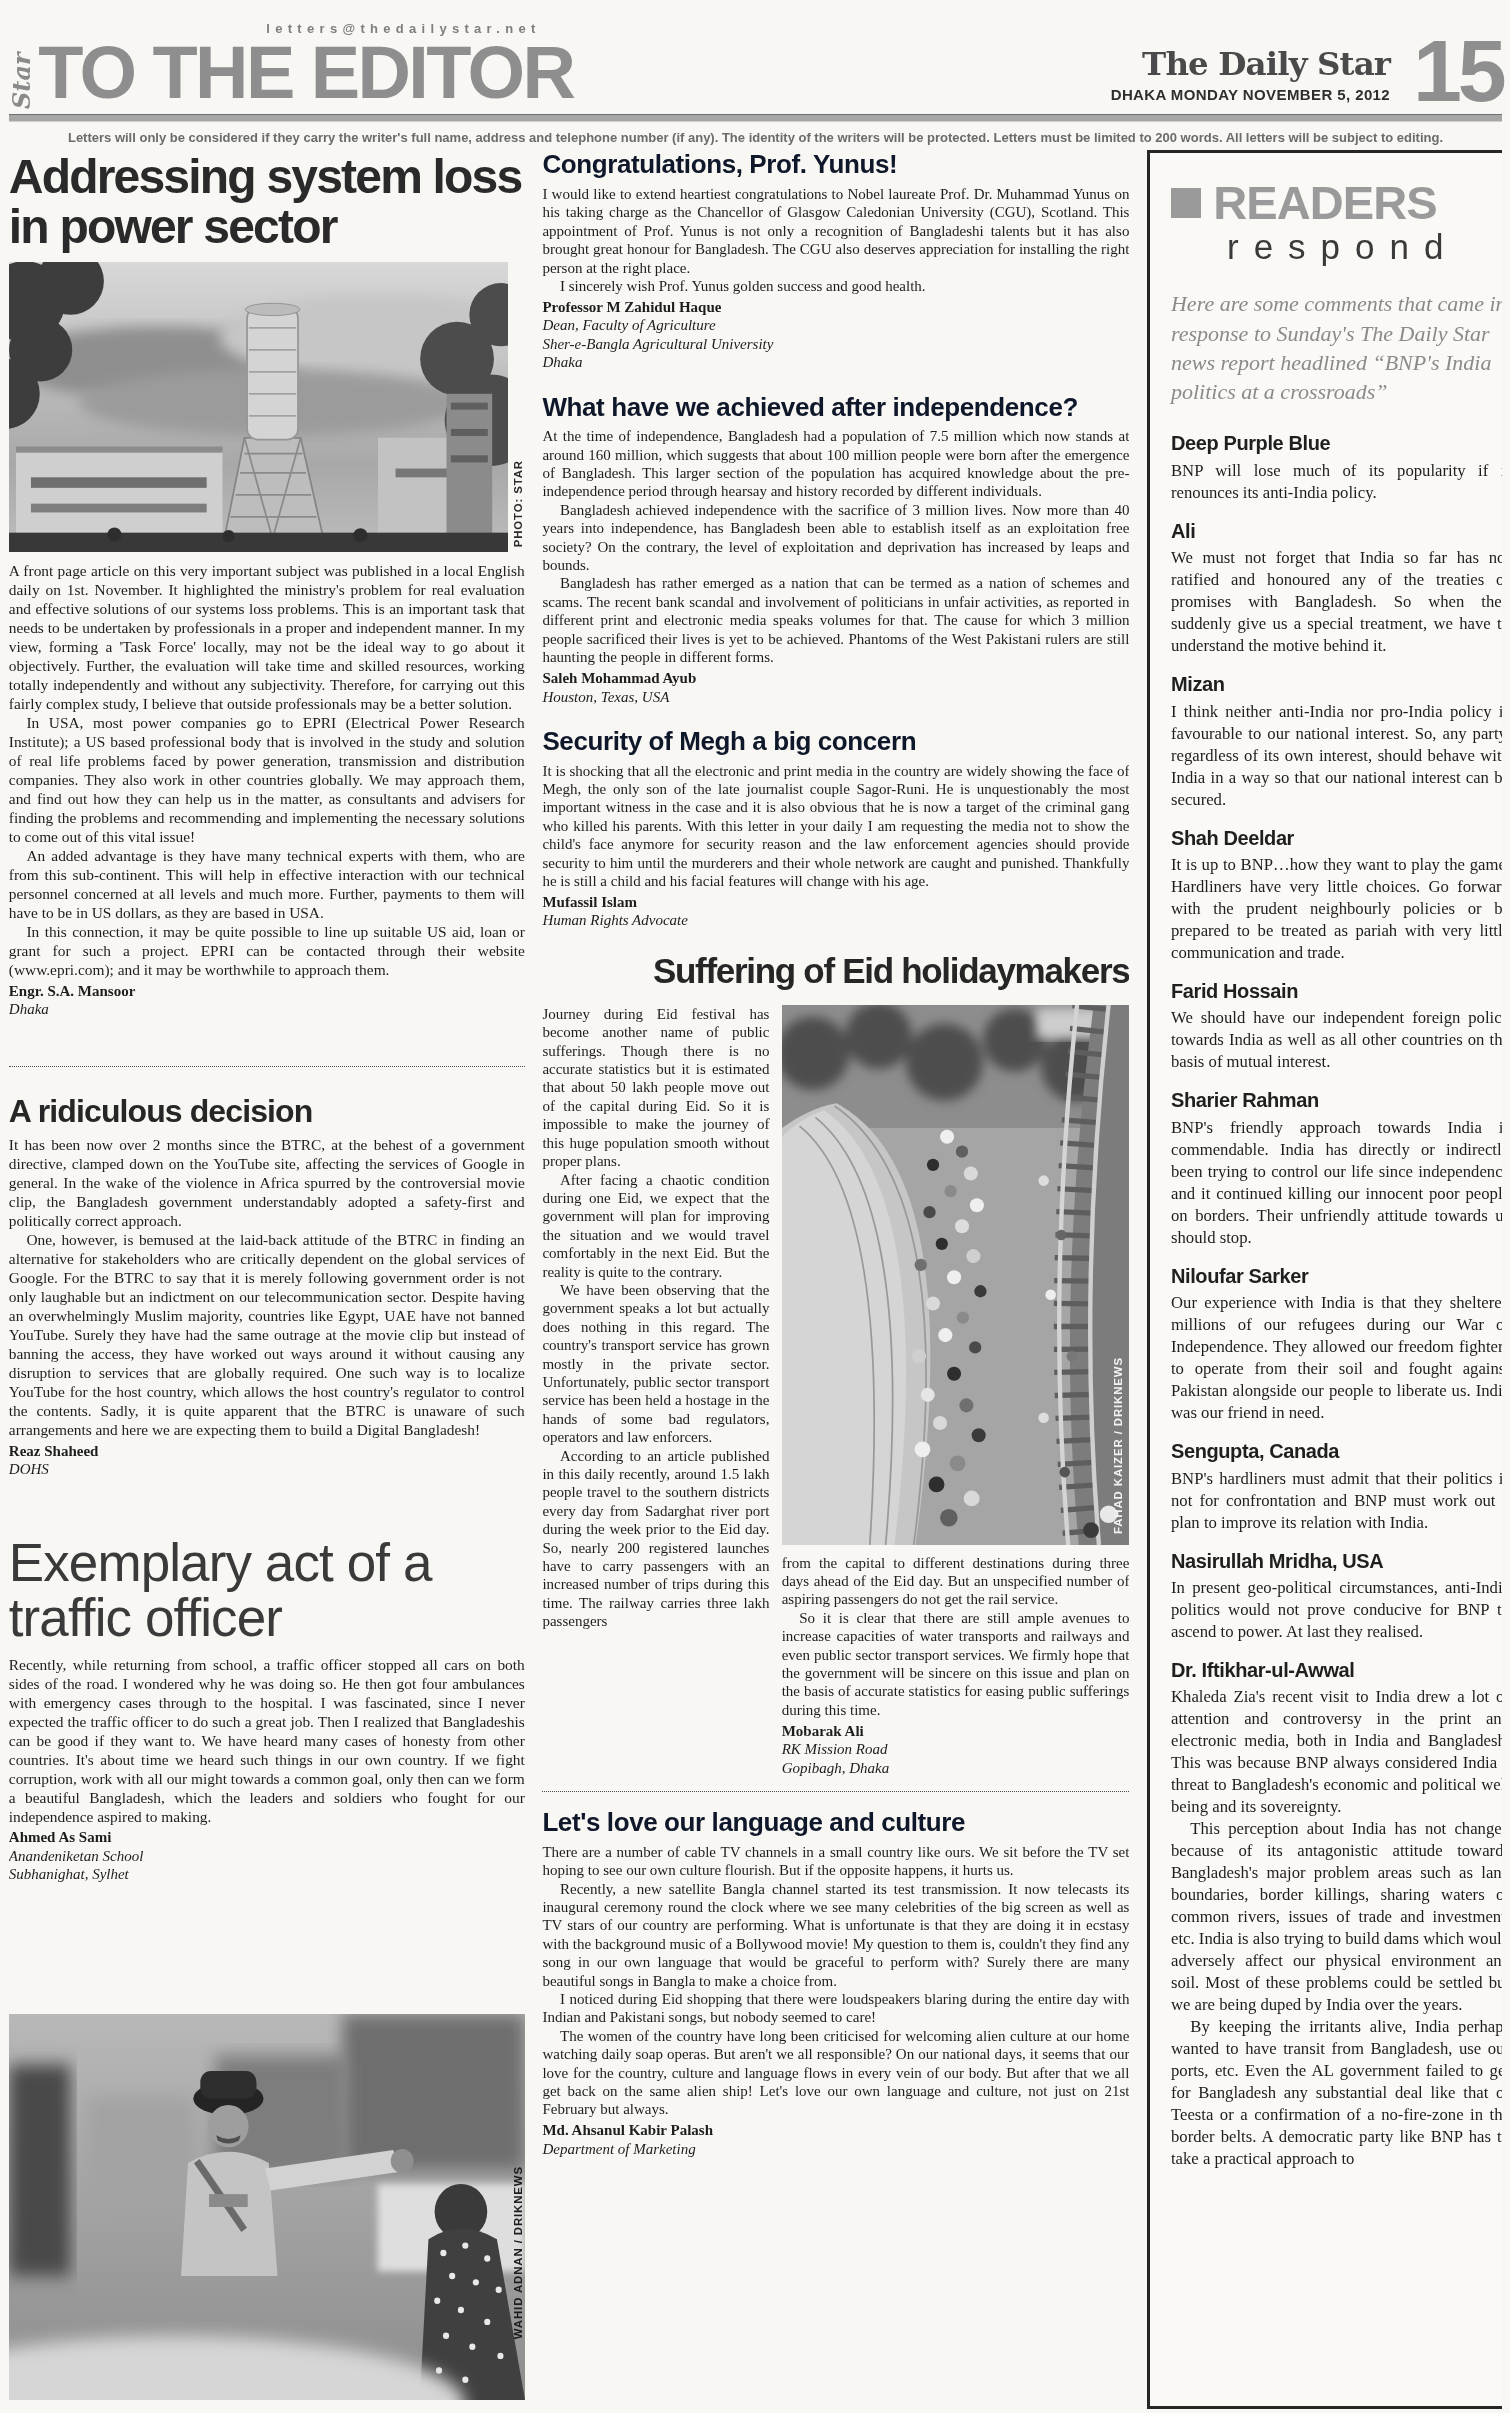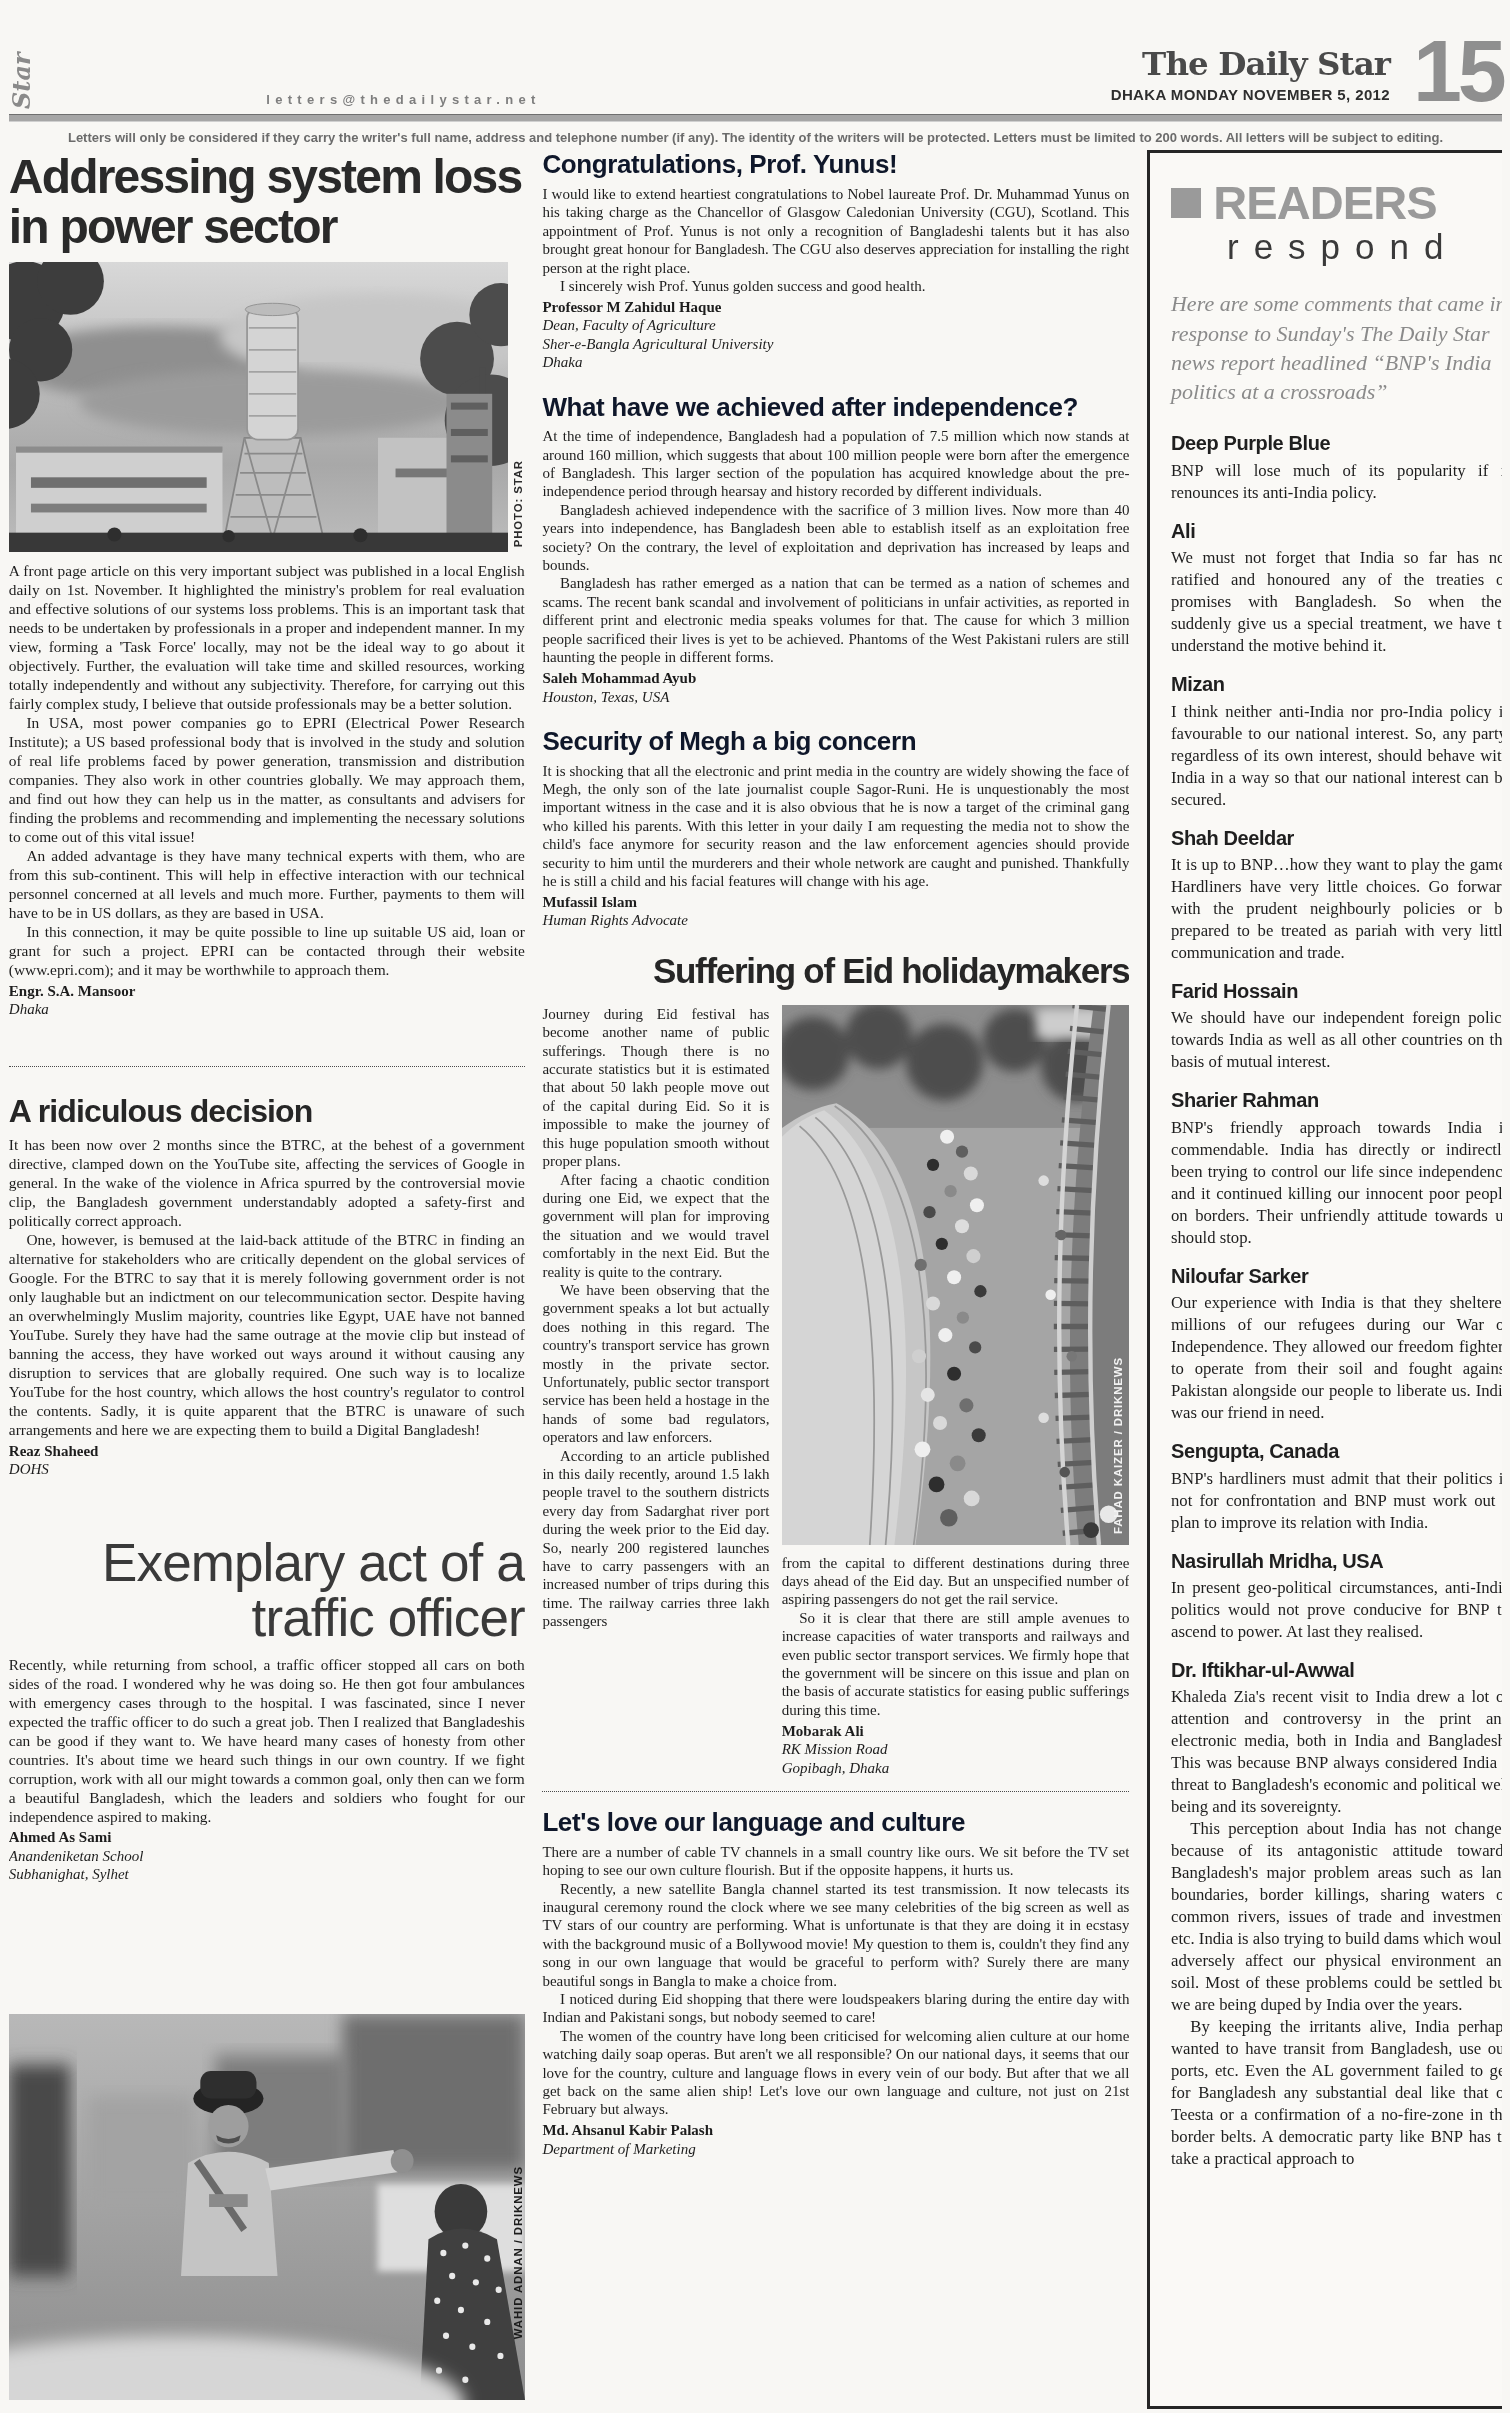--- a/index.html
+++ b/index.html
@@ -48,21 +48,21 @@
   .col-left{width:516px;flex:none;overflow:hidden;display:flex;flex-direction:column;gap:12px;}
   .col-mid{width:587px;flex:none;overflow:hidden;}
   .col-right{width:387px;flex:none;overflow:hidden;}
   
   .h-big{
     font-family:"Liberation Sans", sans-serif;font-weight:700;
     font-size:48px;line-height:1.04;letter-spacing:-1.8px;color:#2a2a2a;margin:1.8px 0 5.3px;
   }
   .h-light{
     font-family:"Liberation Sans", sans-serif;font-weight:400;
-    font-size:53px;line-height:1.05;letter-spacing:-0.9px;color:#3a3a3a;margin:23px 0 8.8px;text-align:right;
+    font-size:53px;line-height:1.05;letter-spacing:-0.9px;color:#3a3a3a;margin:23px 0 8.8px;
   }
   .h-med{
     font-family:"Liberation Sans", sans-serif;font-weight:700;
     font-size:32px;line-height:1.05;letter-spacing:-0.9px;color:#262626;margin:0 0 7px;
   }
   .h-mid{
     font-family:"Liberation Sans", sans-serif;font-weight:700;
     font-size:26px;line-height:1.1;letter-spacing:-0.4px;color:#0f172a;margin:0 0 6.1px;
   }
   .h-eid{
@@ -124,20 +124,21 @@
 </head>
 <body>
 
 <div class="page">
 
   <div class="masthead">
     <div class="mast-left">
       <div class="star-vert">Star</div>
       <div>
         <div class="email">letters@thedailystar.net</div>
+        <div class="section-title">TO THE EDITOR</div>
       </div>
     </div>
     <div class="mast-right">
       <div class="paper-logo">The Daily Star</div>
       <div class="dateline">DHAKA MONDAY NOVEMBER 5, 2012</div>
     </div>
     <div class="page-num">15</div>
   </div>
   <div class="rule"></div>
   <div class="disclaimer">Letters will only be considered if they carry the writer's full name, address and telephone number (if any). The identity of the writers will be protected. Letters must be limited to 200 words. All letters will be subject to editing.</div>

